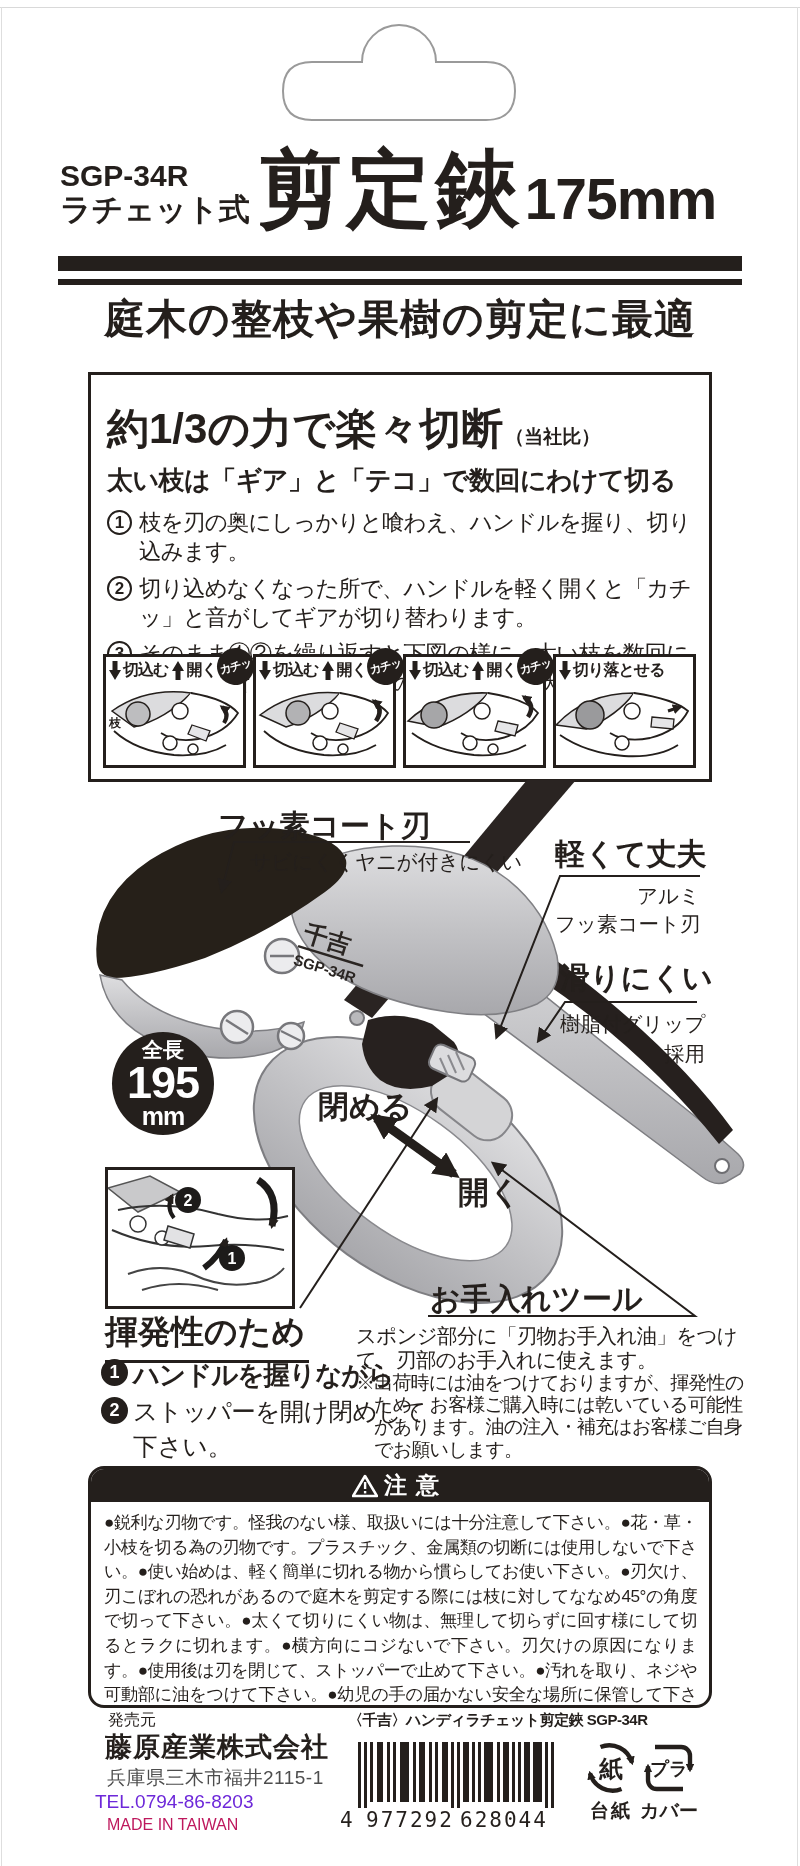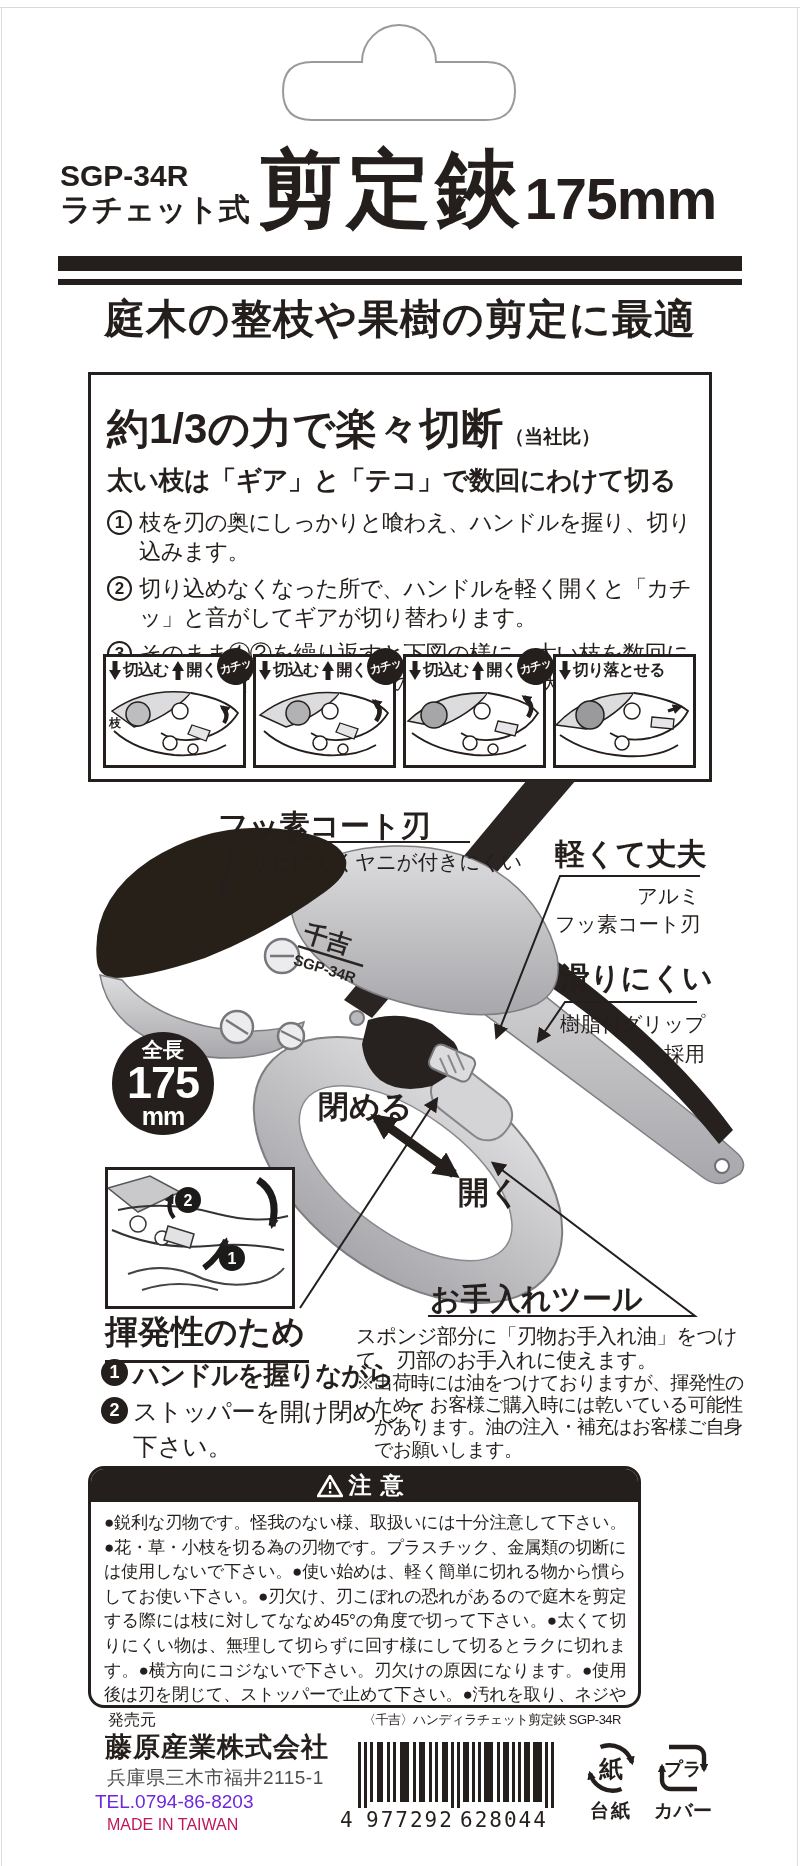--- a/index.html
+++ b/index.html
@@ -74,39 +74,39 @@
   .num-step-1 { left:101px; top:1357px; }
   .num-step-1 .t { font-size:26.5px; font-weight:800; letter-spacing:-1px; }
   .num-step-2 { left:101px; top:1395px; }
   .num-step-2 .t { font-size:24.5px; font-weight:500; letter-spacing:-0.5px; }
   .num-cont { left:133px; top:1430px; font-size:24.5px; font-weight:500; }
   .maint-desc { left:356px; top:1324px; width:392px; font-size:20.5px; font-weight:500; line-height:1.18; letter-spacing:-0.7px; }
   .maint-note { left:356px; top:1372px; width:390px; font-size:19px; line-height:1.17; letter-spacing:-0.8px;
     text-indent:-0.95em; padding-left:0.95em; font-weight:400; }
 
   
-  .caution-box { left:88px; top:1466px; width:553px; height:242px; border:3px solid #241f1c; border-radius:16px; overflow:hidden; background:#fff; }
+  .caution-box { left:88px; top:1466px; width:624px; height:242px; border:3px solid #241f1c; border-radius:16px; overflow:hidden; background:#fff; }
   .caution-head { height:33px; background:#241f1c; color:#fff; display:flex; align-items:center; justify-content:center; }
   .caution-head .t { font-size:23px; font-weight:800; letter-spacing:9px; margin-left:6px; }
   .caution-body { padding:8px 12px 0 13px; font-size:17.2px; line-height:1.43; letter-spacing:-0.6px;
     text-align:justify; font-weight:500; }
 
   
   .pub-label { left:108px; top:1710px; font-size:16px; }
   .company { left:105px; top:1729px; font-size:27px; font-weight:600; letter-spacing:1px; }
   .address { left:107px; top:1765px; font-size:19px; color:#4d4d4d; letter-spacing:0.5px; }
   .tel { left:95px; top:1791px; font-size:19px; color:#6d28d9; }
   .origin { left:107px; top:1816px; font-size:16px; color:#be185d; }
-  .prod-line { left:363px; top:1711px; font-size:13px; font-weight:400; letter-spacing:-0.5px; }
+  .prod-line { left:348px; top:1711px; font-size:15px; font-weight:700; letter-spacing:-0.5px; }
   .barcode-wrap { left:340px; top:1742px; width:230px; height:90px; }
   .bc-digit-first { position:absolute; left:0px; bottom:0px; font-size:21px; font-family:"DejaVu Sans Mono", monospace; }
   .bc-digits { position:absolute; bottom:0px; font-size:21px; font-family:"DejaVu Sans Mono", monospace; letter-spacing:2px; }
   .recycle { display:flex; flex-direction:column; align-items:center; }
   .recycle-paper { left:583px; top:1740px; }
-  .recycle-plastic { left:654px; top:1740px; }
+  .recycle-plastic { left:640px; top:1740px; }
   .recycle .lbl { font-size:19px; font-weight:600; margin-top:2px; letter-spacing:2px; }
 </style>
 </head>
 <body>
 
 <div class="abs edge-top"></div>
 <div class="abs edge-l"></div>
 <div class="abs edge-r"></div>
 
 <svg class="abs" style="left:0;top:0;" width="800" height="130">
@@ -325,21 +325,21 @@
   <div class="abs feat-title right-col" style="left:555px;top:54px;">軽くて丈夫</div>
   <div class="abs feat-desc right-col" style="left:555px;top:102px;">アルミ</div>
   <div class="abs feat-desc right-col" style="left:555px;top:130px;">フッ素コート刃</div>
 
   <div class="abs feat-title right-col" style="left:560px;top:178px;">滑りにくい</div>
   <div class="abs feat-desc right-col" style="left:560px;top:230px;">樹脂付グリップ</div>
   <div class="abs feat-desc right-col" style="left:560px;top:260px;">採用</div>
 
   <div class="abs len-badge">
     <div class="len-label">全長</div>
-    <div class="len-value">175</div>
+    <div class="len-value">195</div>
     <div class="len-unit">mm</div>
   </div>
 
   <div class="abs dir-label" style="left:318px;top:306px;">閉める</div>
   <div class="abs dir-label" style="left:458px;top:392px;">開く</div>
 
   <div class="abs feat-title" style="left:430px;top:499px;">お手入れツール</div>
 </div>
 
 <div class="abs inset-box">

